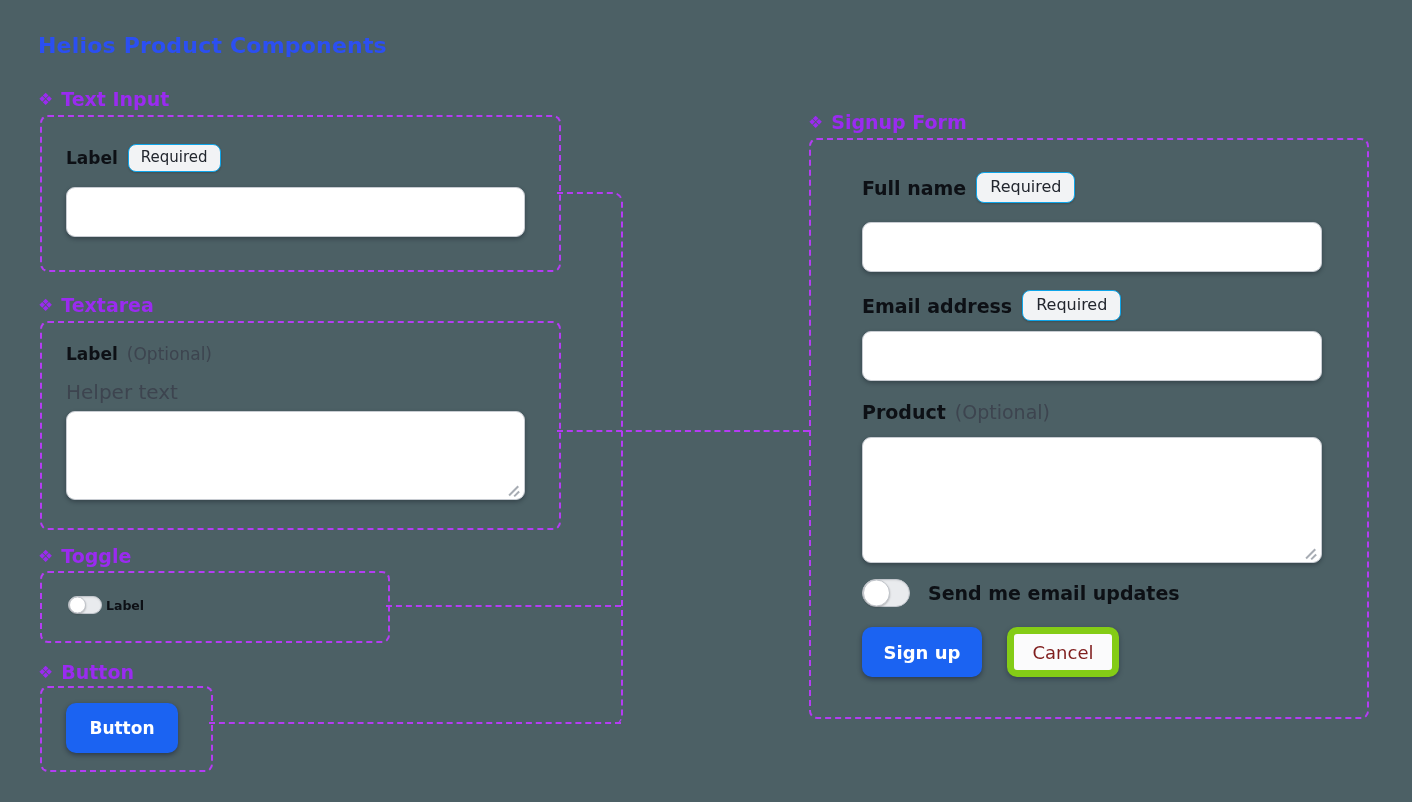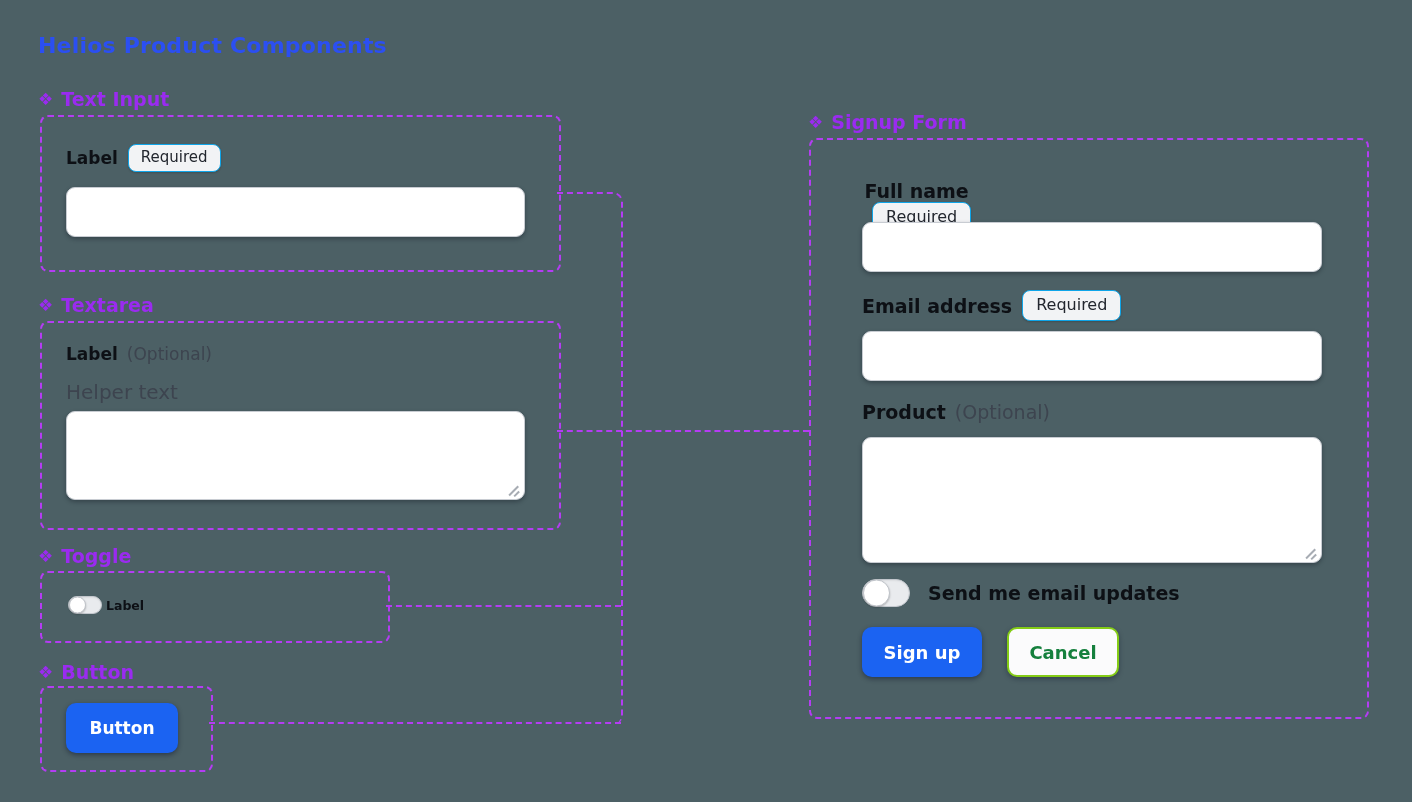--- a/index.html
+++ b/index.html
@@ -56,21 +56,21 @@
   .toggle-sm{width:34px;height:18px;}
   .toggle-sm .knob{width:17px;height:17px;}
   .toggle-lg{width:48px;height:28px;}
   .toggle-lg .knob{width:27px;height:27px;}
   .toggle-label-sm{position:absolute;font-size:12.5px;font-weight:700;color:#0D1015;}
 
   
   .btn{position:absolute;display:flex;align-items:center;justify-content:center;
        font-family:inherit;font-weight:600;border-radius:10px;cursor:pointer;box-sizing:border-box;}
   .btn-primary{background:#1B63F2;border:none;color:#FFFFFF;box-shadow:0 2px 5px rgba(8,14,38,.45);}
-  .btn-secondary{background:#FBFBFC;border:2px solid #84cc16;color:#15803d;box-shadow:0 2px 5px rgba(8,14,38,.35);font-weight:700;}
+  .btn-secondary{background:#FBFBFC;border:7px solid #84cc16;color:#7f1d1d;box-shadow:0 2px 5px rgba(8,14,38,.35);font-weight:400;}
 </style>
 </head>
 <body>
 
 <div id="canvas">
 
   <div class="connector conn-L" style="left:557px;top:192px;width:64px;height:531px;"></div>
   <div class="connector conn-h" style="left:557px;top:430px;width:252px;"></div>
   <div class="connector conn-h" style="left:386px;top:605px;width:235px;"></div>
   <div class="connector conn-h" style="left:209px;top:722px;width:412px;"></div>
@@ -120,21 +120,21 @@
   <div class="boundary" style="left:40px;top:686px;width:169px;height:82px;"></div>
   <button class="btn btn-primary" style="left:66px;top:703px;width:112px;height:50px;font-size:17px;">Button</button>
 
 
   <div class="section-header" style="left:808px;top:111px;">
     <span class="component-icon">❖</span>
     <span>Signup Form</span>
   </div>
   <div class="boundary" style="left:809px;top:138px;width:556px;height:577px;"></div>
 
-  <div class="field-label lbl-lg" style="left:862px;top:180px;flex-direction:column;">
+  <div class="field-label lbl-lg" style="left:862px;top:172px;">
     <span>Full name</span>
     <span class="badge badge-lg">Required</span>
   </div>
   <input class="field" type="text" style="left: 862px; top: 222px; width: 460px; height: 50px;" value="">
 
   <div class="field-label lbl-lg" style="left:862px;top:290px;justify-content:space-between;">
     <span>Email address</span>
     <span class="badge badge-lg">Required</span>
   </div>
   <input class="field" type="text" style="left: 862px; top: 331px; width: 460px; height: 50px;" value="">

